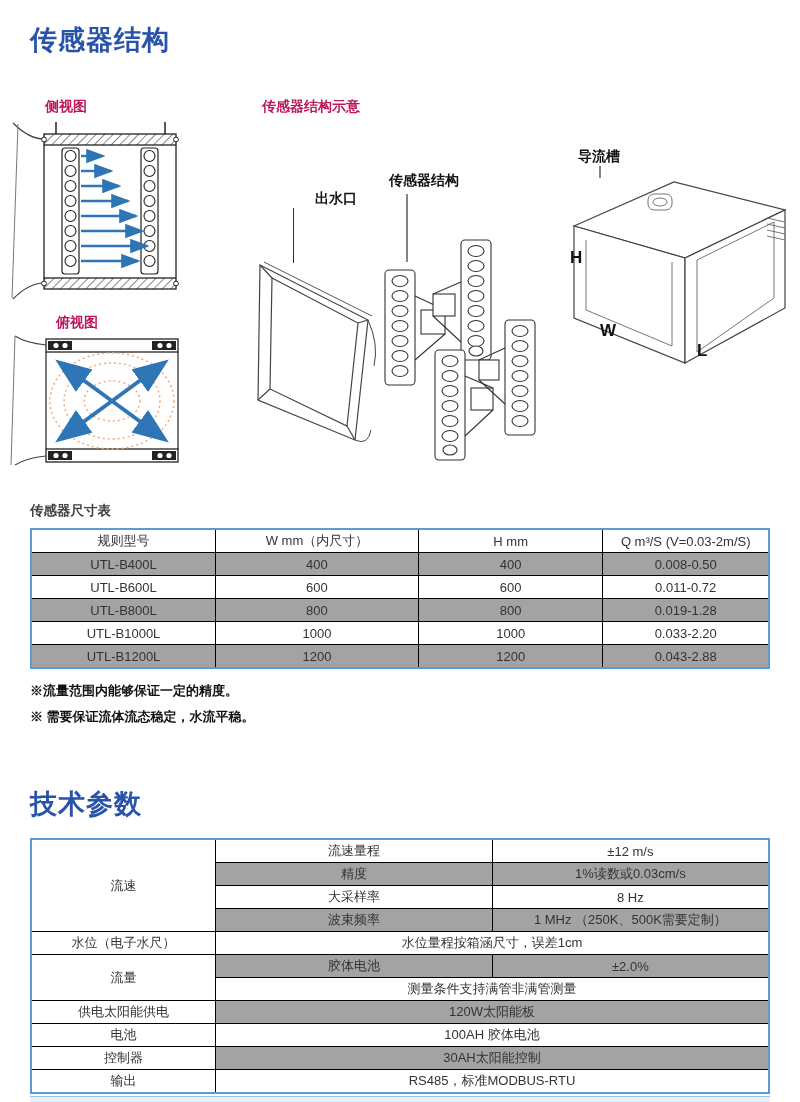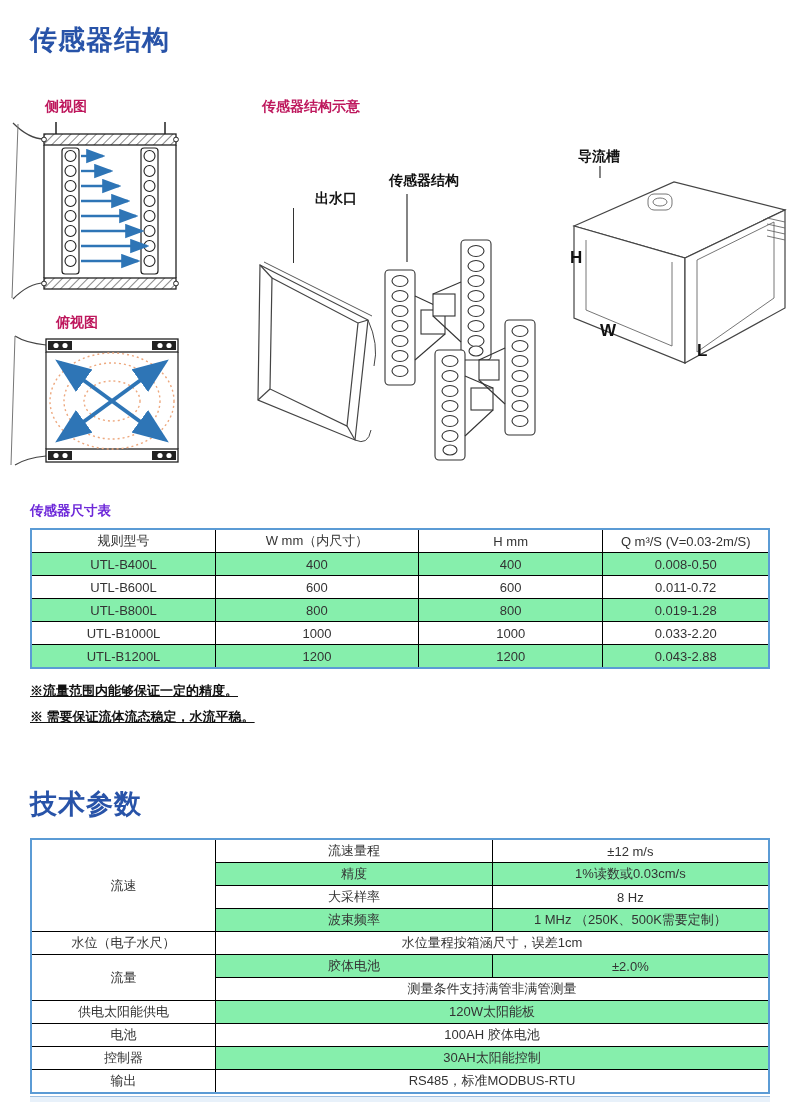--- a/index.html
+++ b/index.html
@@ -2,28 +2,28 @@
 <html><head>
 <meta charset="utf-8">
 <style>
   html,body{margin:0;padding:0;background:#fff;}
   .page{position:relative;width:800px;height:1102px;background:#ffffff;
         font-family:"Liberation Sans",sans-serif;overflow:hidden;}
   .h1{position:absolute;font-size:27px;font-weight:bold;color:#2853a8;letter-spacing:1px;}
   .bluelabel{position:absolute;font-size:14px;font-weight:bold;color:#be185d;}
   .blacklabel{position:absolute;font-size:14px;font-weight:bold;color:#111;}
   .leader{position:absolute;width:1px;background:#333;}
-  .tbl-title{position:absolute;font-size:13.5px;font-weight:bold;color:#6d28d9;}
-  .note{position:absolute;font-size:13px;font-weight:bold;color:#111;text-decoration:underline;}
+  .tbl-title{position:absolute;font-size:13.5px;font-weight:bold;color:#404040;}
+  .note{position:absolute;font-size:13px;font-weight:bold;color:#111;}
   table.data{position:absolute;border-collapse:collapse;table-layout:fixed;
              font-size:13px;color:#333;text-align:center;background:#fff;
              border:2px solid #5b9bd5;}
   table.data td, table.data th{border:1px solid #000000;padding:1px 4px;height:20px;
              font-weight:normal;overflow:hidden;white-space:nowrap;}
-  td.blue, tr.bluerow td.striped{background:#86efac;}
+  td.blue, tr.bluerow td.striped{background:#a3a3a3;}
   .cutoff{position:absolute;border-top:1px solid #9cbfe2;background:#e8f1fa;}
   svg{position:absolute;overflow:visible;}
   svg text{font-family:"Liberation Sans",sans-serif;}
 </style>
 </head>
 <body>
 
 <div class="page">
 
   <div class="h1" style="left:30px;top:22px;">传感器结构</div>

